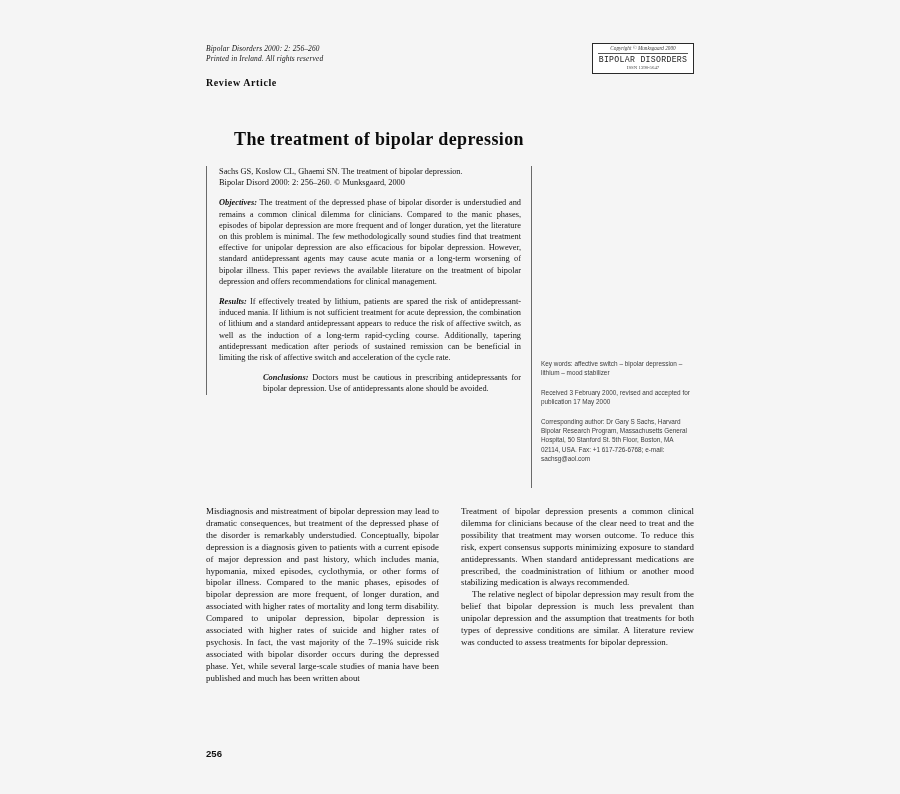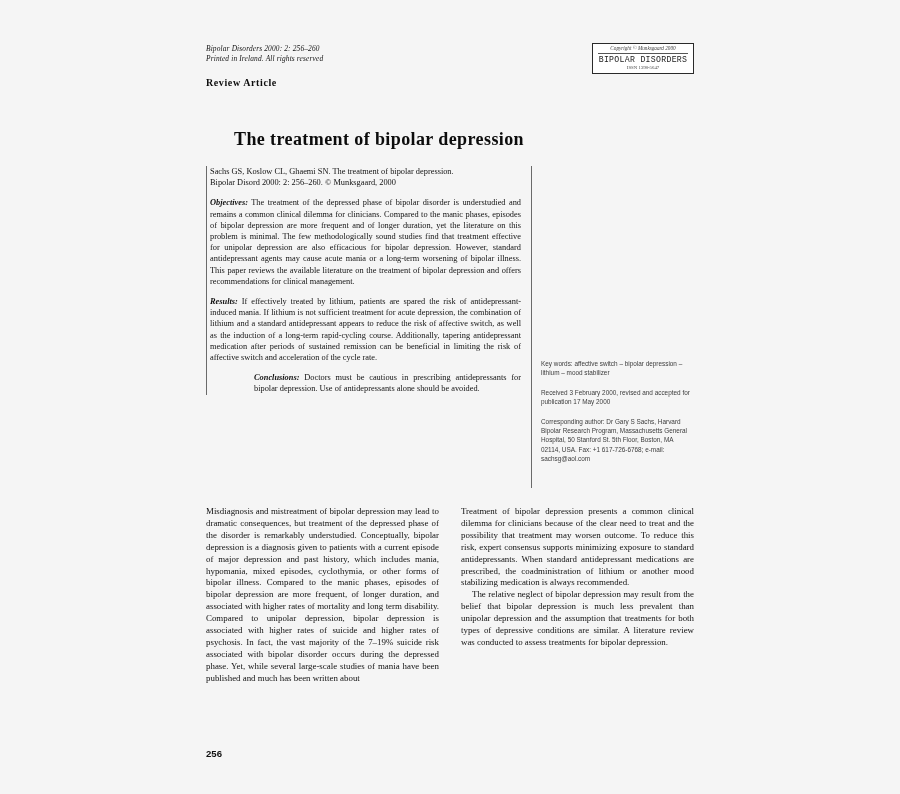--- a/index.html
+++ b/index.html
@@ -90,21 +90,21 @@
     margin-left: 28px;
   }
 
   
   .abstract {
     position: absolute;
     left: 206px;
     top: 166px;
     width: 315px;
     border-left: 1.1px solid #6a6a6a;
-    padding-left: 3px;
+    padding-left: 12px;
     box-sizing: border-box;
     font-size: 8.35px;
     line-height: 11.2px;
     text-align: justify;
     color: #121212;
   }
   .abstract .cite {
     margin: 0 0 9px 0;
   }
   .abstract p.sec {

